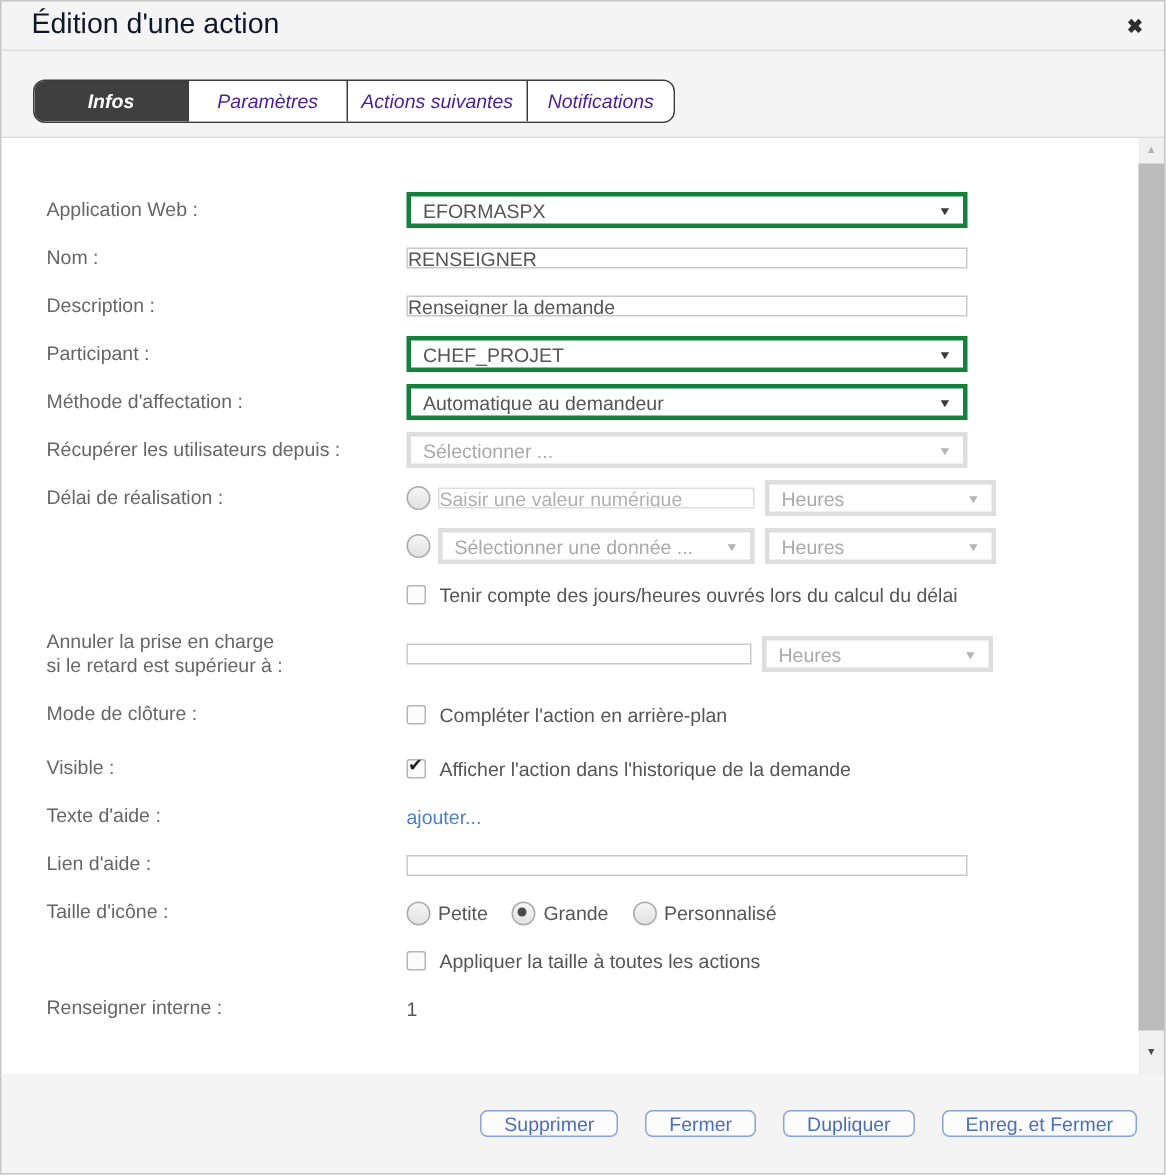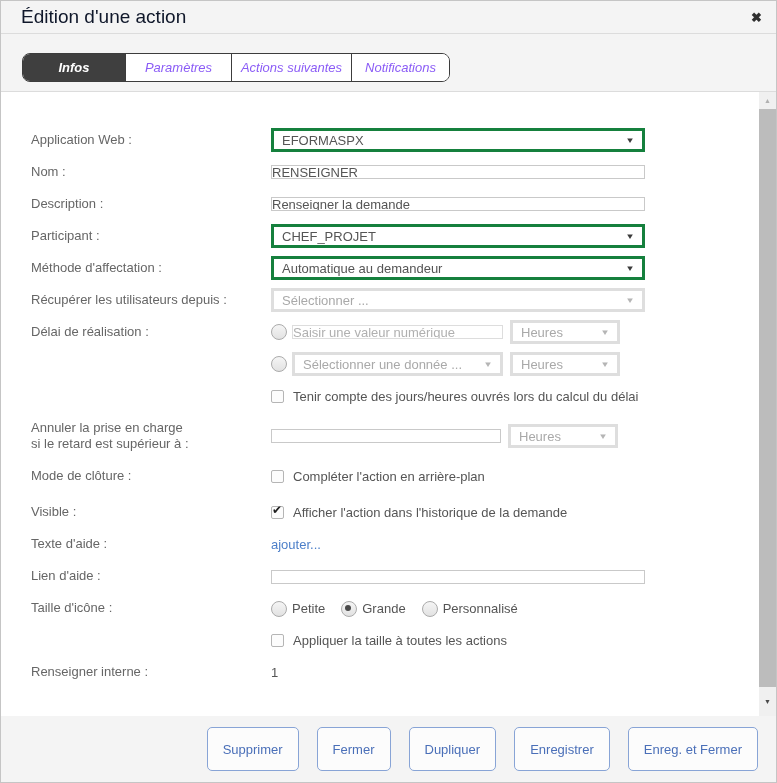--- a/index.html
+++ b/index.html
@@ -9,21 +9,21 @@
     font-family:"Liberation Sans", sans-serif; font-size:13px; color:#555;
   }
   
   .header { height:33px; display:flex; align-items:center; justify-content:space-between;
     padding:0 14px 0 20px; border-bottom:1px solid #dcdcdc; box-sizing:border-box; }
   .title { color:#0f172a; font-size:19px; }
   .close { color:#2f2f2f; font-weight:bold; font-size:13px; cursor:pointer; line-height:1; }
   
   .tabbar { padding:19px 0 0 21px; height:38px; box-sizing:content-box; }
   .tabs { display:inline-flex; border:1px solid #3c3c3c; border-radius:8px; overflow:hidden; background:#fff;font-style:italic; }
-  .tab { height:27px; line-height:27px; text-align:center; color:#8b5cf6; background:#fff;
+  .tab { height:27px; line-height:27px; text-align:center; color:#4c1d95; background:#fff;
     border-right:1px solid #3c3c3c; cursor:pointer; }
   .tab:last-child { border-right:none; }
   .tab.active { background:#3f3f3f; color:#fff; font-weight:bold; }
   .tab-infos { width:102px; } .tab-parametres { width:105px; }
   .tab-actions { width:119px; } .tab-notifs { width:97px; }
   
   .content { position:absolute; top:90px; left:0; right:0; height:627px; background:#fff;
     border-top:1px solid #dcdcdc; border-bottom:1px solid #dcdcdc; box-sizing:border-box; }
   .form { padding:36px 0 0 30px; }
   .row { display:flex; align-items:center; margin-bottom:8px; min-height:24px;gap:41px; }
@@ -31,21 +31,21 @@
   .ctrl { display:flex; align-items:center; }
   .text-input { width:374px; height:14px; box-sizing:border-box; border:1px solid #c9c9c9;
     padding:0 0; font:13px "Liberation Sans",sans-serif; color:#555; background:#fff; outline:none; }
   .text-input::placeholder { color:#b0b0b0; }
   .text-input.dim { border-color:#ddd; }
   .select { width:374px; height:24px; box-sizing:border-box; border:3px solid #15803d; background:#fff;
     padding:0 8px; display:flex; align-items:center; justify-content:space-between; cursor:pointer; color:#555; }
   .select .arrow { font-size:8px; color:#3a3a3a; transform:scaleX(1.2); }
   .select.disabled { border-color:#dedede; color:#a9a9a9; cursor:default; }
   .select.disabled .arrow { color:#b5b5b5; }
-  .w-small { width:211px; } .w-unit { width:110px; margin-left:7px; } .w-annuler { width:230px; }
+  .w-small { width:211px; } .w-unit { width:154px; margin-left:7px; } .w-annuler { width:230px; }
   .radio { width:14px; height:14px; border-radius:50%; border:1px solid #ababab;
     background:linear-gradient(#f5f5f5,#e2e2e2); margin-right:5px; flex-shrink:0; position:relative; cursor:pointer; }
   .radio.checked::after { content:""; position:absolute; top:3px; left:3px; width:6px; height:6px;
     border-radius:50%; background:#4a4a4a; }
   .checkbox { width:13px; height:13px; box-sizing:border-box; border:1px solid #b5b5b5; border-radius:2px;
     background:#fcfcfc; margin-right:9px; flex-shrink:0; position:relative; cursor:pointer; }
   .checkbox .tick { position:absolute; top:-4px; left:0; font-size:12px; color:#1e1e1e; }
   .opt-label { color:#555; margin-right:16px; }
   .link { color:#4c7fc9; cursor:pointer; }
   .static-value { color:#555; }
@@ -53,21 +53,21 @@
   
   .scrollbar { position:absolute; top:0; right:0; width:17px; height:625px; background:#f0f0f0; }
   .scroll-up { position:absolute; top:0; left:0; width:17px; height:17px; display:flex;
     align-items:center; justify-content:center; font-size:7px; color:#b0b0b0; cursor:pointer; }
   .scroll-thumb { position:absolute; top:17px; left:0; width:17px; height:578px; background:#bcbcbc; cursor:pointer; }
   .scroll-down { position:absolute; bottom:7px; left:0; width:17px; height:17px; display:flex;
     align-items:center; justify-content:center; font-size:7px; color:#4a4a4a; cursor:pointer; }
   
   .footer { position:absolute; bottom:0; left:0; right:0; height:66px; background:#f4f4f4;
     display:flex; align-items:center; justify-content:flex-end; gap:18px; padding-right:18px; box-sizing:border-box; }
-  .btn { height:44px; padding:0 15px; background:#fcfcfc; border:1px solid #88a4d6; border-radius:5px;
+  .btn { height:18px; padding:0 15px; background:#fcfcfc; border:1px solid #88a4d6; border-radius:5px;
     color:#4a6fb8; font:13px "Liberation Sans",sans-serif; cursor:pointer; }
 </style>
 </head>
 <body>
 
 <div class="header">
   <span class="title">Édition d'une action</span>
   <span class="close">✖</span>
 </div>
 
@@ -252,15 +252,14 @@
     <div class="scroll-up">▲</div>
     <div class="scroll-thumb"></div>
     <div class="scroll-down">▼</div>
   </div>
 </div>
 
 <div class="footer">
   <button class="btn">Supprimer</button>
   <button class="btn">Fermer</button>
   <button class="btn">Dupliquer</button>
-  <button class="btn">Enregistrer</button>
   <button class="btn">Enreg. et Fermer</button>
 </div>
 
 </body></html>

